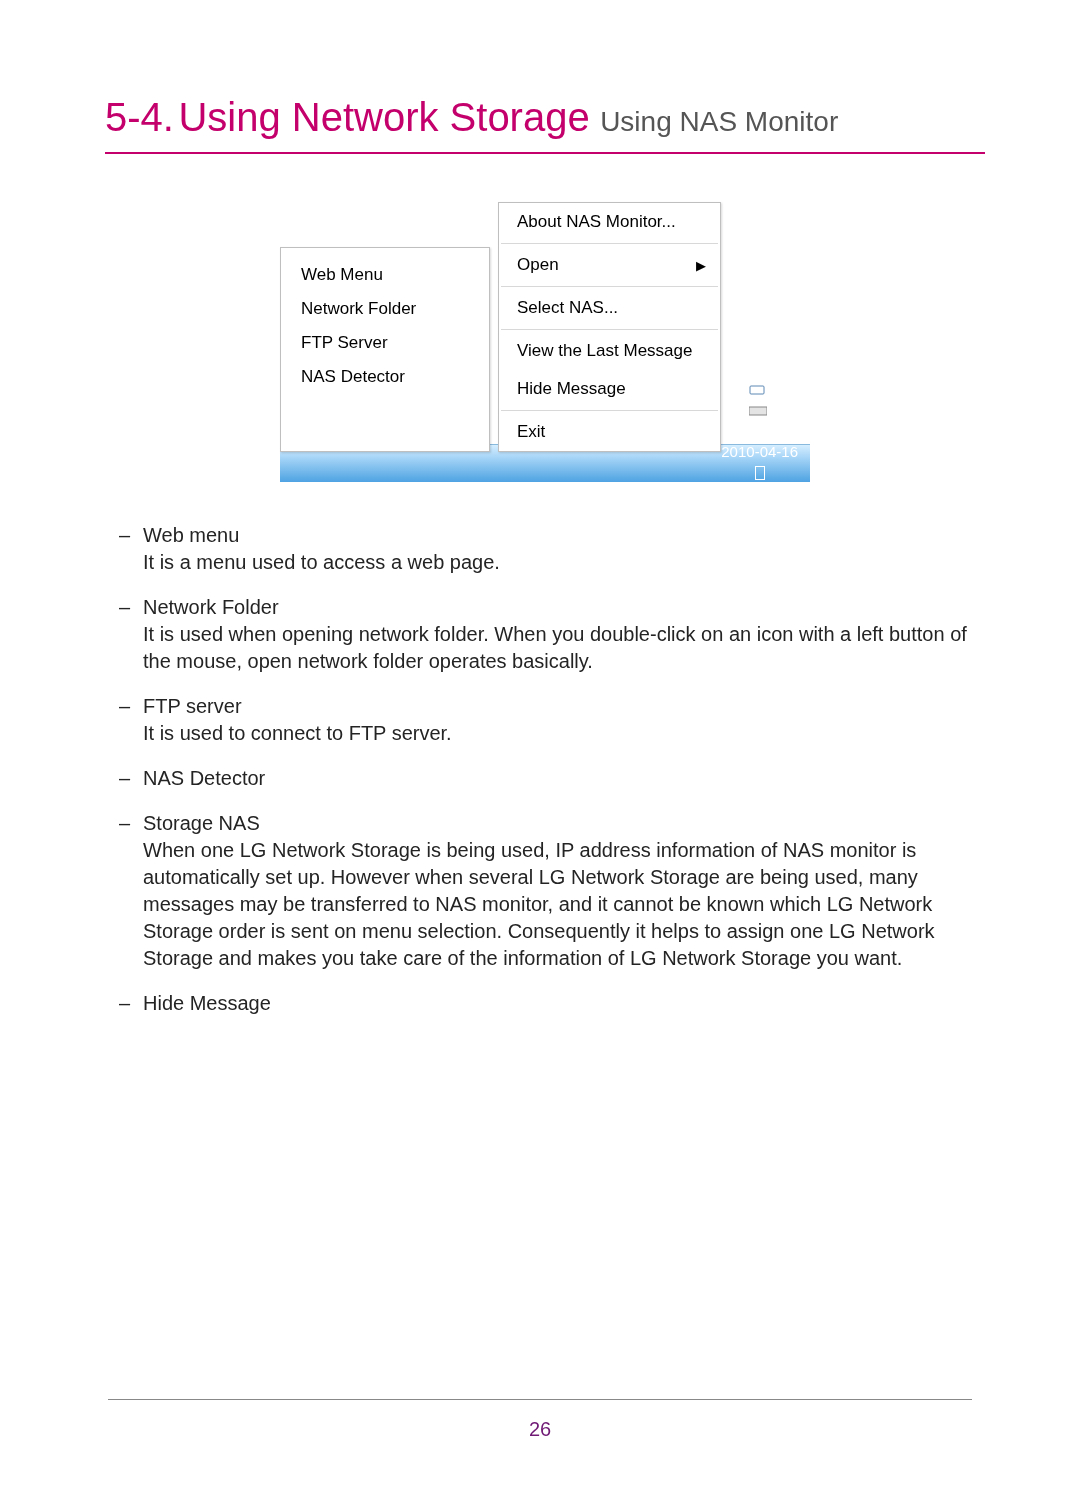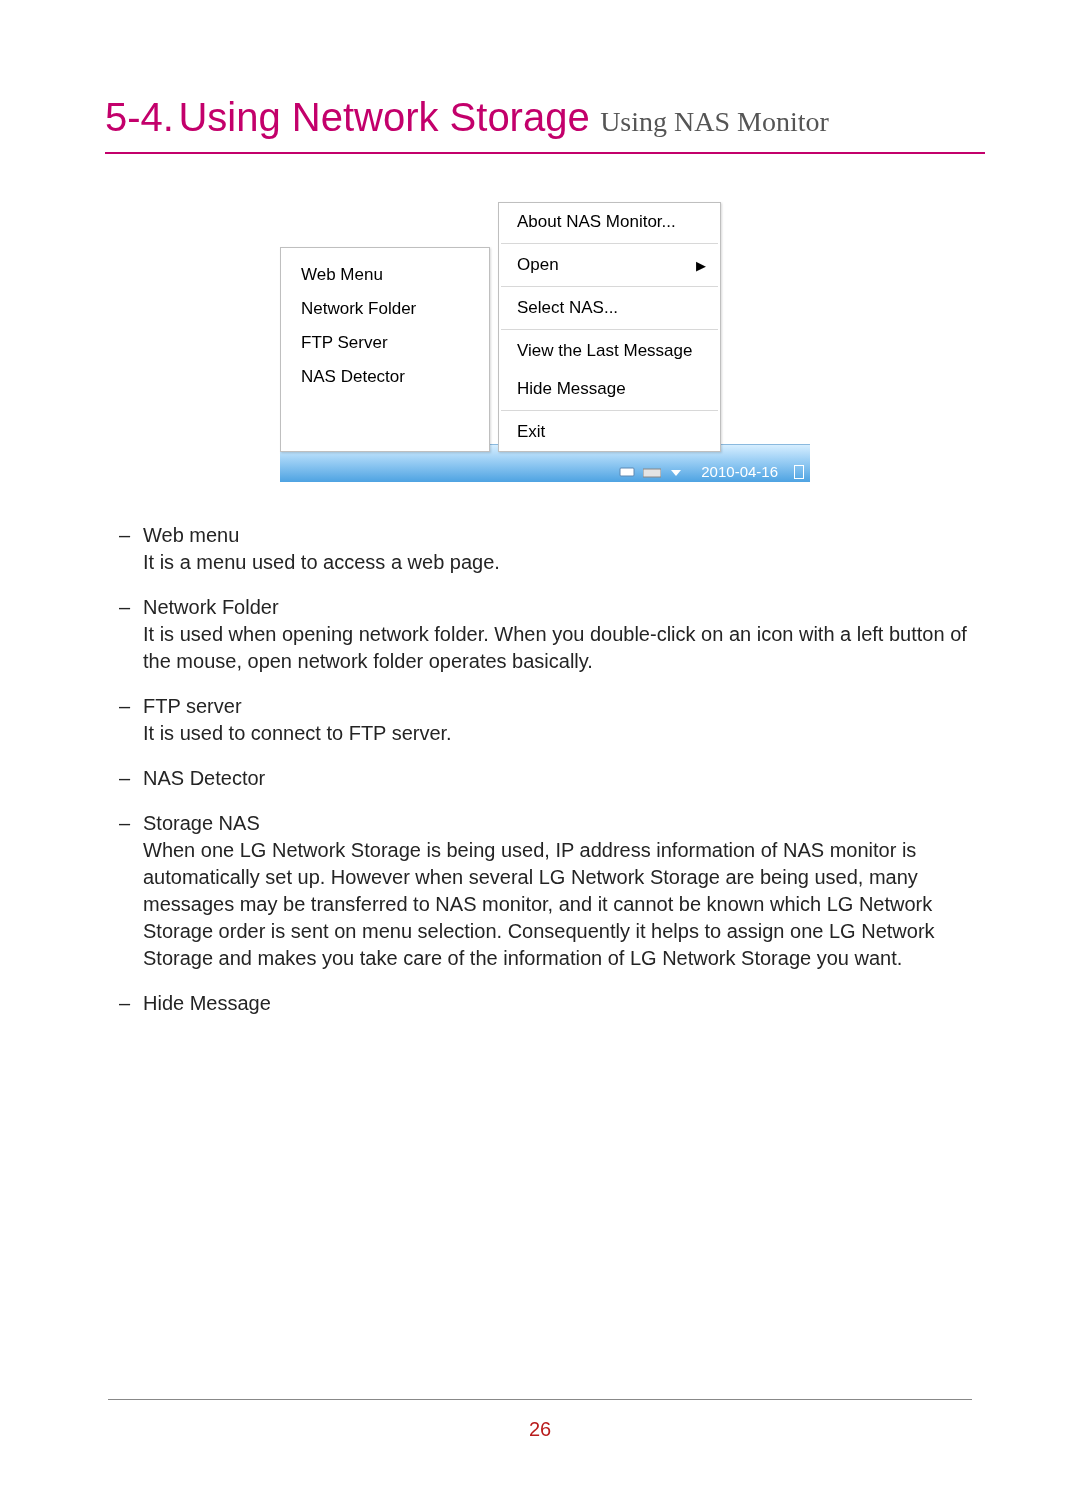--- a/index.html
+++ b/index.html
@@ -28,21 +28,20 @@
   .heading .main-title {
     color: #c3006b;
     font-size: 40px;
     font-weight: 400;
   }
   .heading .sub-title {
     color: #555;
     font-size: 28px;
     font-weight: 400;
     margin-left: 6px;
-    font-family: Liberation Serif, serif;
   }
 
   .screenshot-area {
     width: 530px;
     margin: 0 auto 40px auto;
     position: relative;
   }
   .menu-row {
     display: flex;
     gap: 8px;
@@ -91,20 +90,21 @@
     display: flex;
     align-items: flex-end;
     justify-content: flex-end;
     padding: 0 6px 2px 0;
     margin-top: -8px;
   }
   .tray-icons {
     display: flex;
     align-items: center;
     gap: 6px;
+    flex-direction: column;
   }
   .tray-ico {
     width: 18px; height: 14px;
     display: inline-block;
   }
   .tray-date {
     color: #fff;
     font-family: Tahoma, sans-serif;
     font-size: 15px;
     padding: 0 6px 0 10px;
@@ -147,21 +147,21 @@
     bottom: 70px;
   }
   .footer-rule {
     border: none;
     border-top: 1px solid #888;
     margin: 0 108px 18px 108px;
   }
   .page-num {
     text-align: center;
     font-size: 20px;
-    color: #b91c1c;
+    color: #701a75;
   }
 </style>
 </head>
 <body>
 
 <div class="page">
 
   <div class="heading">
     <span class="sec-num">5-4.</span>
     <span class="main-title">Using Network Storage</span>

